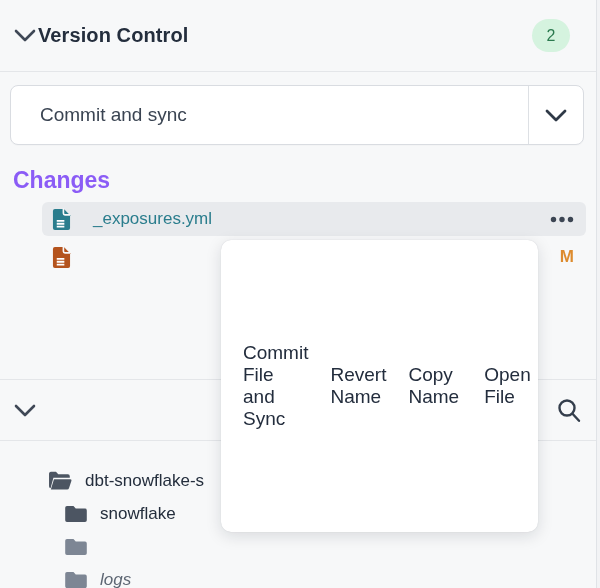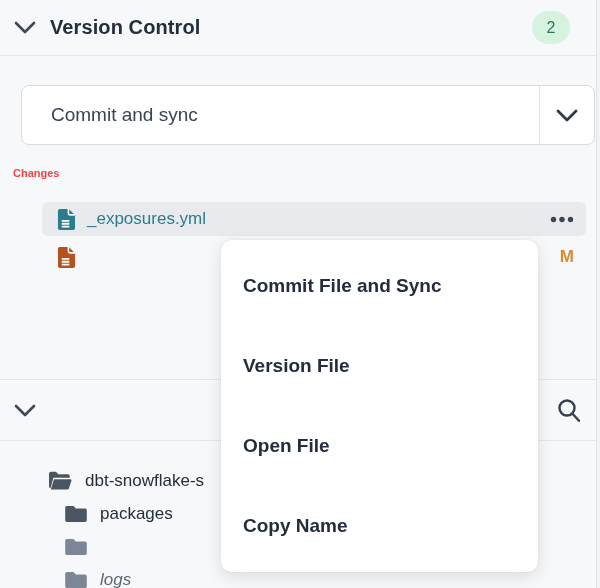--- a/index.html
+++ b/index.html
@@ -11,71 +11,71 @@
     background:#f7f8f9; overflow:hidden;
     color:#242e3d;
   }
   .right-edge {
     position:absolute; right:0; top:0; bottom:0; width:4px;
     background:#f2f3f5; border-left:1px solid #e0e3e7; z-index:20;
   }
 
   
   .vc-header {
-    position:absolute; top:0; left:0; right:0; height:56px;
+    position:absolute; top:0; left:0; right:0; height:72px;
     display:flex; align-items:center;
-    padding:0 30px 0 14px; gap:14px;
+    padding:0 30px 0 14px; gap:2px;
     border-bottom:1px solid #e4e6e9;
   }
   .section-title { font-size:20px; font-weight:700; color:#242e3d; letter-spacing:.1px; }
   .chev-icon { display:flex; align-items:center; cursor:pointer; }
   .count-badge {
     margin-left:auto; min-width:38px; height:33px; border-radius:17px;
     display:flex; align-items:center; justify-content:center;
     font-size:16px;
   }
 
   
   .commit-btn {
-    position:absolute; top:85px; left:21px; width:574px; height:60px;
+    position:absolute; top:85px; left:10px; width:574px; height:60px;
     background:#ffffff; border:1px solid #d9dce1; border-radius:8px;
     display:flex; align-items:center; cursor:pointer;
     box-shadow:0 1px 1px rgba(20,30,50,0.02);
   }
   .commit-label { padding-left:29px; font-size:19px; color:#3a4452; }
   .commit-caret {
     margin-left:auto; width:55px; height:100%;
     border-left:1px solid #dde0e4;
     display:flex; align-items:center; justify-content:center; cursor:pointer;
   }
 
   
   .changes-label {
     position:absolute; top:167px; left:13px;
-    font-size:11px; font-weight:700; color:#ef4444;
+    font-size:23px; font-weight:700; color:#8b5cf6;
   }
   .file-row {
     position:absolute; left:42px; width:544px; height:34px;
     display:flex; align-items:center;
-    padding:0 12px 0 15px; gap:11px;
+    padding:0 12px 0 10px; gap:22px;
     border-radius:6px; font-size:17px; cursor:pointer;
   }
   .file-row.selected { background:#e8eaed; }
   .row-exposures { top:202px; }
   .row-sources { top:240px; }
   .file-doc-icon { display:flex; flex:0 0 auto; }
   .ellipsis-btn { margin-left:auto; display:flex; align-items:center; cursor:pointer; padding:2px 0; }
   .m-badge { margin-left:auto; font-size:17px; font-weight:700; }
 
   
   .context-menu {
-    position:absolute; left:221px; top:240px; width:317px; height:332px;
+    position:absolute; left:221px; top:240px; width:317px; height:292px;
     background:#ffffff; border-radius:10px; z-index:10;
     box-shadow:0 4px 16px rgba(16,24,40,0.13), 0 0 1px rgba(16,24,40,0.18);
-    padding:6px 0; display:flex; flex-direction:column;font-weight:bold;
+    padding:6px 0; display:flex; flex-direction:row;
   }
   .menu-item {
     flex:1; display:flex; align-items:center;
     padding-left:22px; font-size:19px; color:#232d3d; cursor:pointer;
   }
 
   
   .fe-header {
     position:absolute; top:379px; left:0; right:0; height:62px;
     display:flex; align-items:center;
@@ -177,21 +177,21 @@
     </span>
     <span>dbt-snowflake-s</span>
   </div>
 
   <div class="tree-row tr-1">
     <span class="tree-icon">
       <svg width="22" height="18" viewBox="0 0 24 20">
         <path d="M2 1 h7.2 l2.5 3 H22 a2 2 0 0 1 2 2 v11 a2 2 0 0 1-2 2 H2 a2 2 0 0 1-2-2 V3 a2 2 0 0 1 2-2 z" fill="currentColor"></path>
       </svg>
     </span>
-    <span>packages</span>
+    <span>snowflake</span>
   </div>
 
   <div class="tree-row tr-2 muted">
     <span class="tree-icon">
       <svg width="22" height="18" viewBox="0 0 24 20">
         <path d="M2 1 h7.2 l2.5 3 H22 a2 2 0 0 1 2 2 v11 a2 2 0 0 1-2 2 H2 a2 2 0 0 1-2-2 V3 a2 2 0 0 1 2-2 z" fill="currentColor"></path>
       </svg>
     </span>
   </div>
 
@@ -199,17 +199,17 @@
     <span class="tree-icon">
       <svg width="22" height="18" viewBox="0 0 24 20">
         <path d="M2 1 h7.2 l2.5 3 H22 a2 2 0 0 1 2 2 v11 a2 2 0 0 1-2 2 H2 a2 2 0 0 1-2-2 V3 a2 2 0 0 1 2-2 z" fill="currentColor"></path>
       </svg>
     </span>
     <span>logs</span>
   </div>
 
   <div class="context-menu">
     <div class="menu-item">Commit File and Sync</div>
-    <div class="menu-item">Version File</div>
+    <div class="menu-item">Revert Name</div>
+    <div class="menu-item">Copy Name</div>
     <div class="menu-item">Open File</div>
-    <div class="menu-item">Copy Name</div>
   </div>
 </div>
 
 </body></html>

